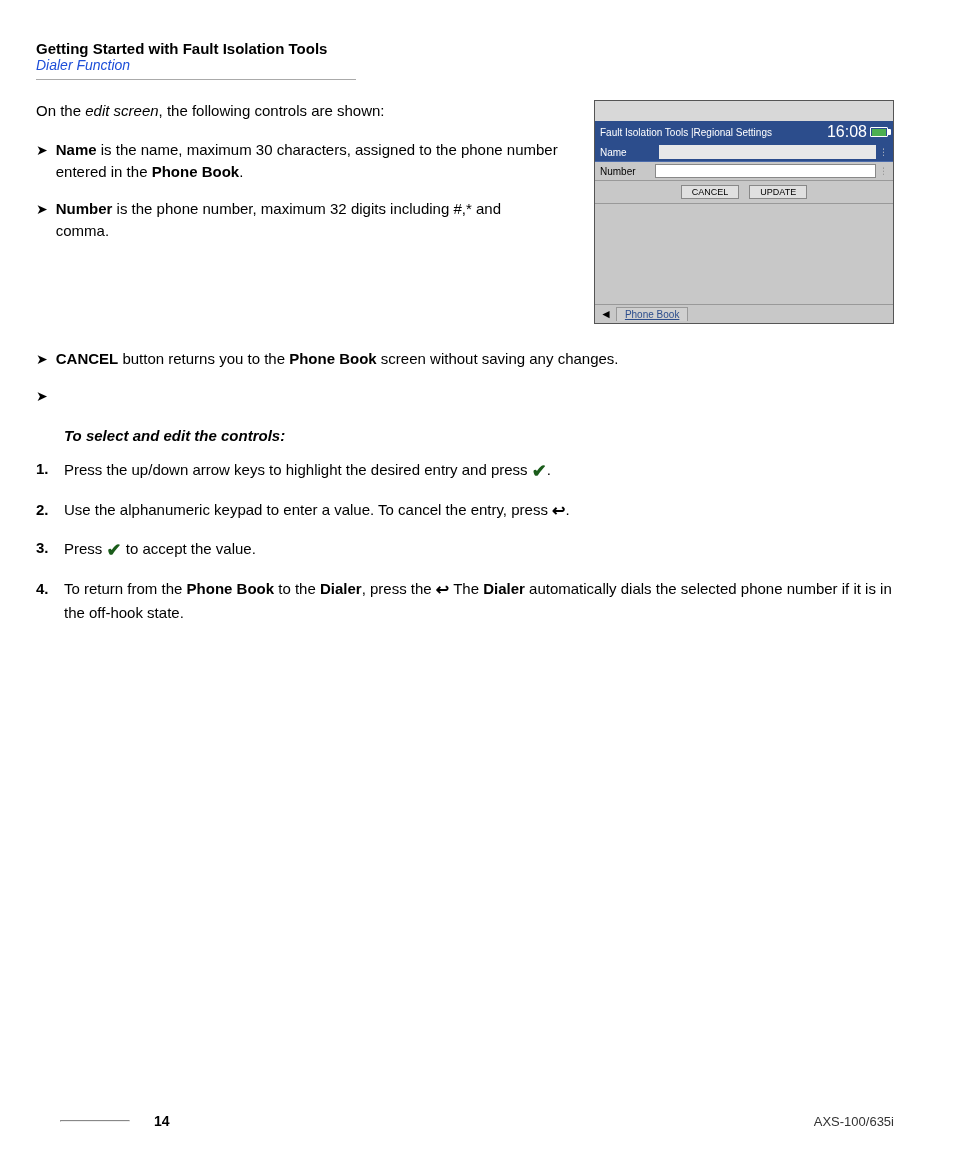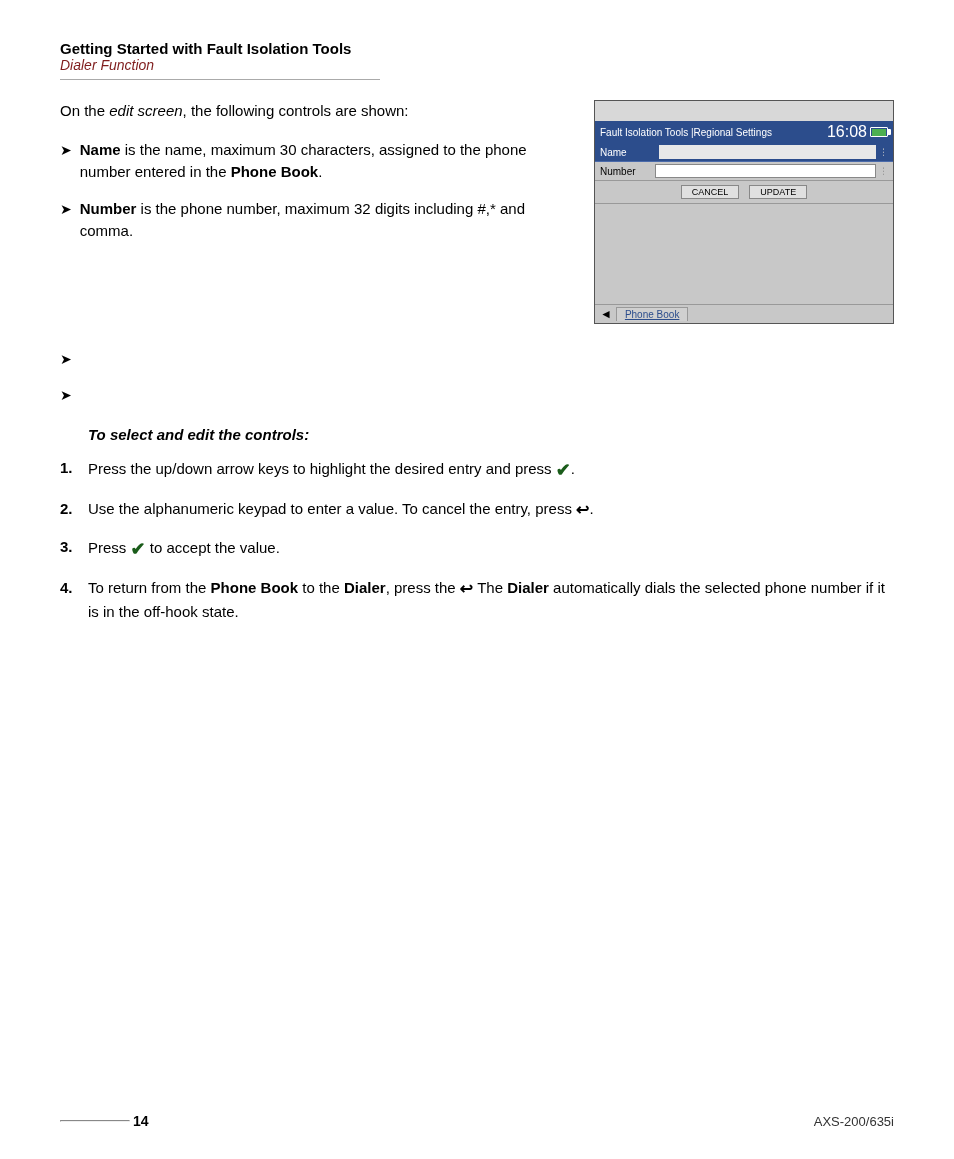--- a/index.html
+++ b/index.html
@@ -9,36 +9,36 @@
       background: #fff;
       font-family: Arial, Helvetica, sans-serif;
       font-size: 15px;
       color: #000;
       position: relative;
     }
 
     .page {
       width: 954px;
       min-height: 1159px;
-      padding: 40px 60px 60px 60px;
+      padding: 40px 60px 60px 36px;
       position: relative;
     }
 
     
     .page-header {
       margin-bottom: 4px;
     }
     .page-header-title {
       font-size: 15px;
       font-weight: bold;
     }
     .page-header-subtitle {
       font-size: 14px;
       font-style: italic;
-      color: #7f1d1d;
+      color: #1d4ed8;
     }
     .header-divider {
       border: none;
       border-top: 1.5px solid #aaa;
       margin: 6px 0 20px 0;
       width: 320px;
     }
 
     
     .content-area {
@@ -341,21 +341,21 @@
       display: flex;
       justify-content: space-between;
       align-items: flex-end;
     }
 
     .page-number {
       font-size: 14px;
       font-weight: bold;
       display: flex;
       align-items: center;
-      gap: 3px;
+      gap: 24px;
     }
 
     .footer-line {
       width: 70px;
       border-top: 1.5px solid #888;
       display: inline-block;
       vertical-align: middle;
     }
 
     .page-ref {
@@ -434,20 +434,23 @@
         <div class="device-footer-tab">Phone Book</div>
       </div>
     </div>
 
   </div>
 
   <div class="lower-content">
 
     <div class="cancel-section">
       <span class="cancel-arrow">➤</span>
+      <span>
+        <strong>CANCEL</strong> button returns you to the <strong>Phone Book</strong> screen without saving any changes.
+      </span>
     </div>
 
     <div class="update-section">
       <span class="update-arrow">➤</span>
     </div>
 
     <div class="to-select-heading">To select and edit the controls:</div>
 
     <ol class="numbered-list">
       <li>
@@ -468,16 +471,16 @@
       </li>
     </ol>
 
   </div>
 
   <div class="page-footer">
     <div class="page-number">
       <hr class="footer-line">
       <span>14</span>
     </div>
-    <div class="page-ref">AXS-200/635i</div>
+    <div class="page-ref">AXS-100/635i</div>
   </div>
 
 </div>
 
 </body></html>

